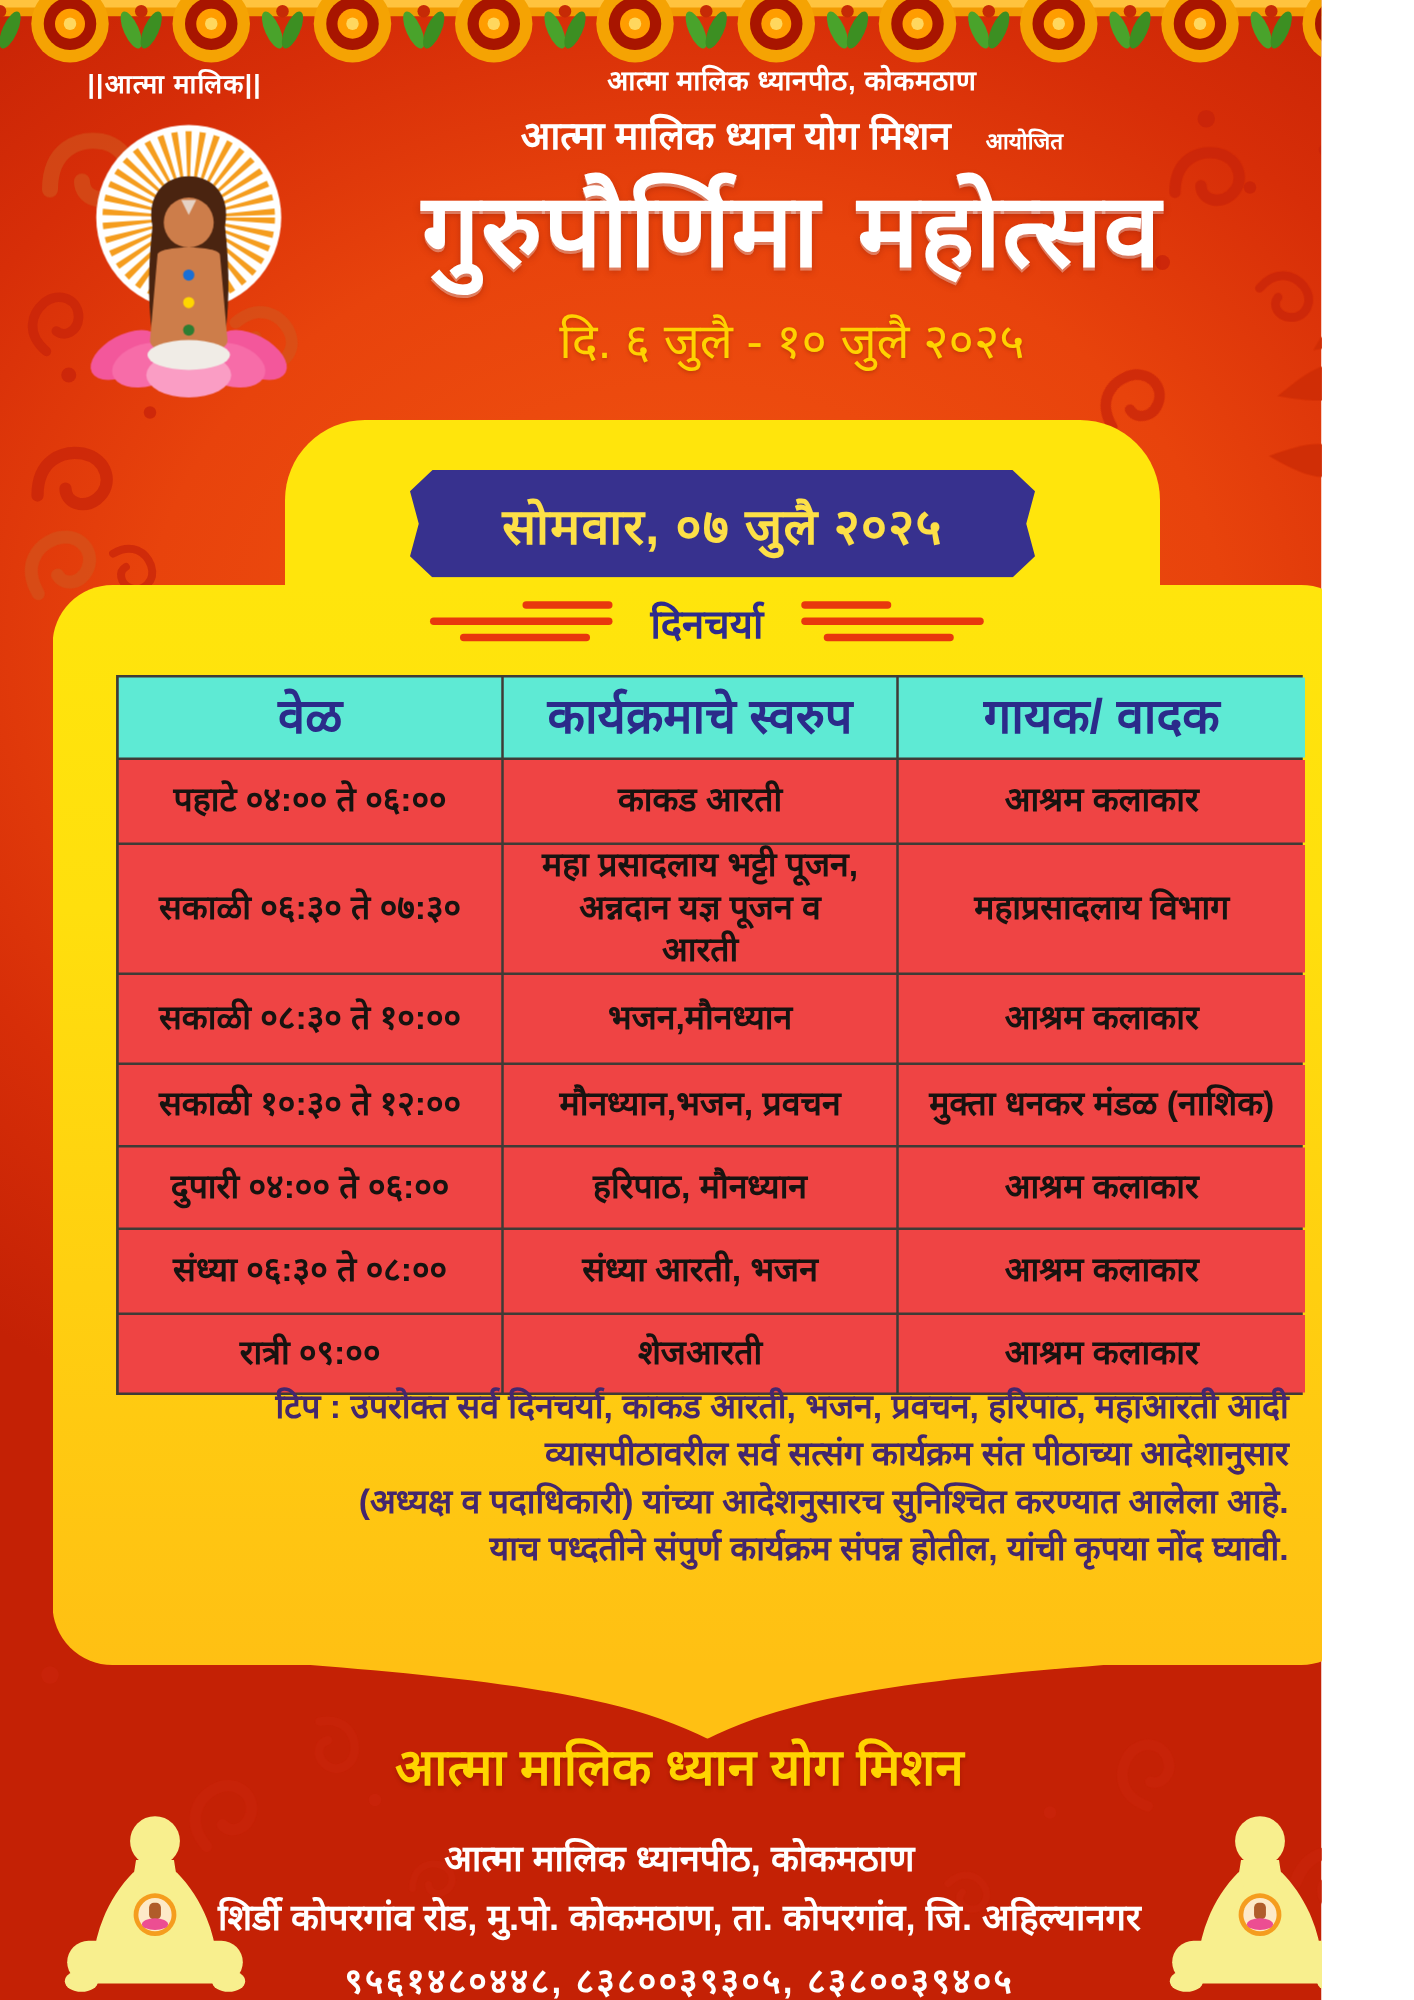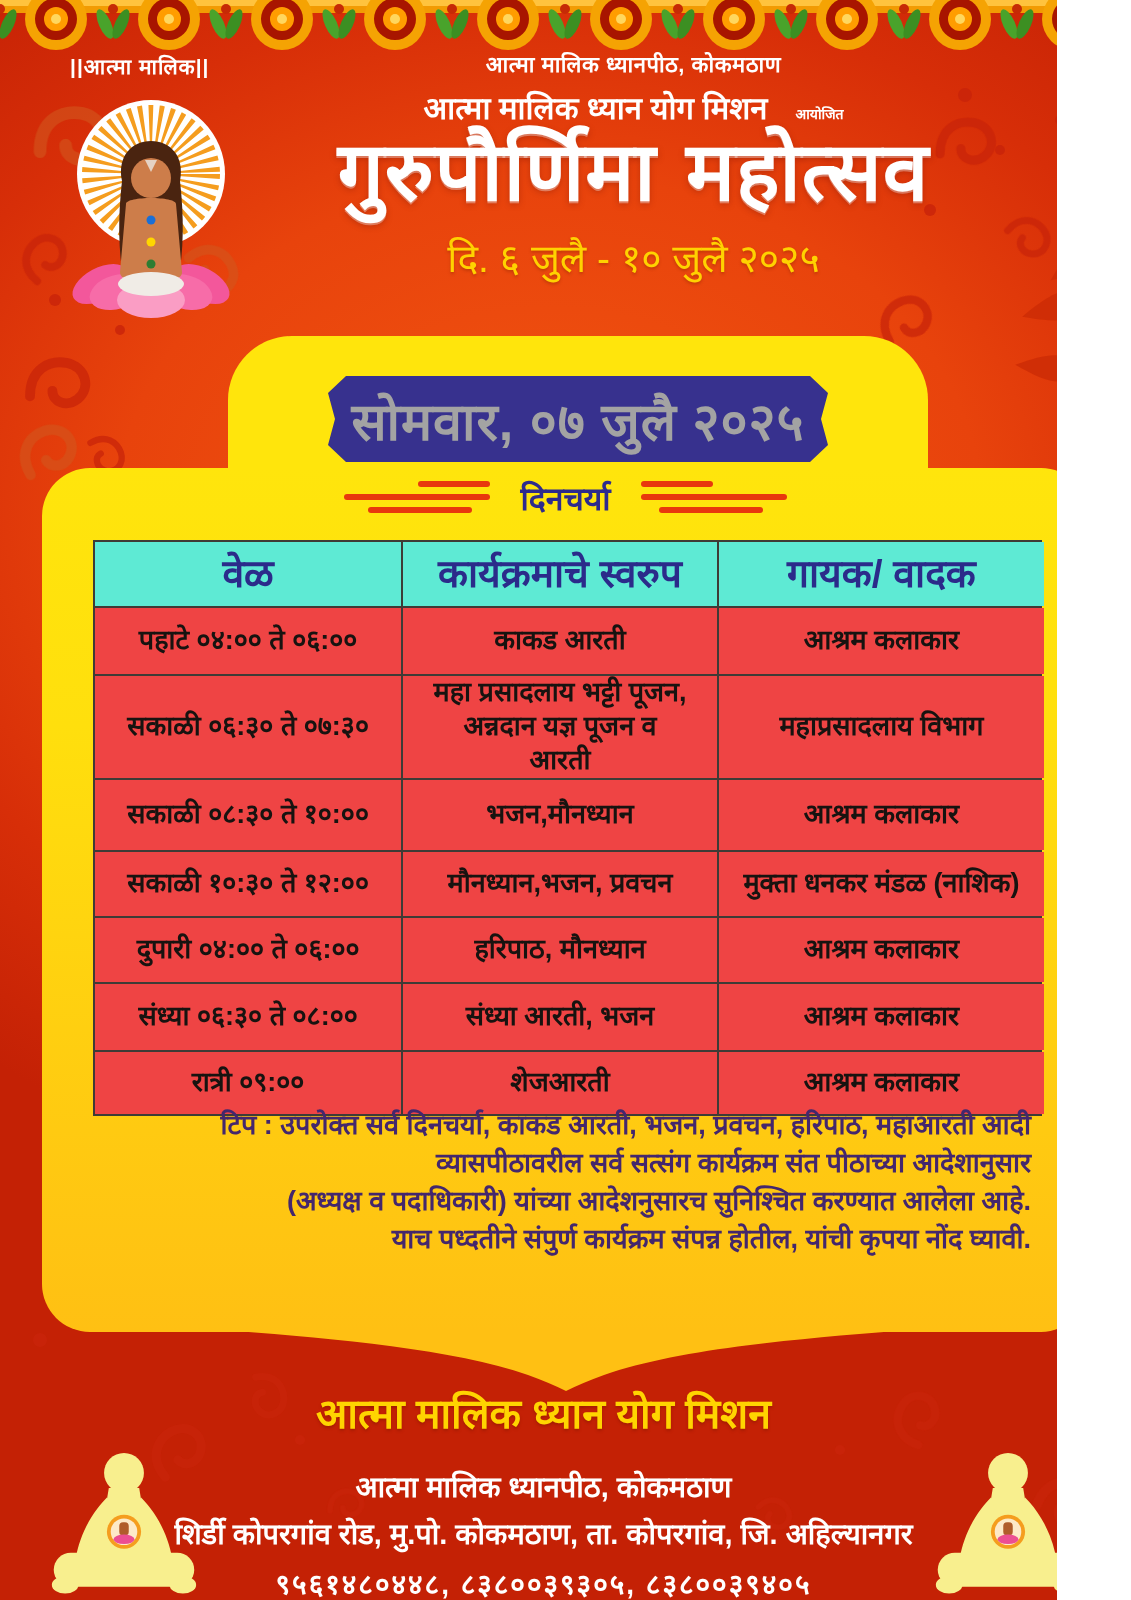--- a/index.html
+++ b/index.html
@@ -7,23 +7,23 @@
   .poster{
     position:relative;width:1057px;height:1600px;overflow:hidden;
     background:radial-gradient(ellipse 900px 700px at 52% 32%, #f25511 0%, #e8430c 48%, #d72e08 74%, #c42105 100%);
   }
   .abs{position:absolute;}
   svg{display:block;}
   
   .top-center{position:absolute;left:210px;right:0;top:0;text-align:center;color:#ffffff;}
   .org1{margin-top:48px;font-size:22px;font-weight:600;letter-spacing:.5px;}
   .org2{margin-top:8px;font-size:31px;font-weight:800;}
-  .org2 .suffix{font-size:14px;font-weight:700;margin-left:28px;text-align:center;}
+  .org2 .suffix{font-size:18px;font-weight:700;margin-left:28px;text-align:center;}
   .main-title{
-    font-size:82px;font-weight:900;line-height:1.05;
+    margin-top:14px;font-size:82px;font-weight:900;line-height:1.05;
     font-family:"DejaVu Serif","Liberation Serif",serif;
     text-shadow:0 2px 0 rgba(255,255,255,.35), 0 3px 6px rgba(120,20,0,.35);
     letter-spacing:1px;
   }
   .date-range{margin-top:16px;font-size:39px;font-weight:400;color:#ffd200;
     text-shadow:0 2px 3px rgba(140,40,0,.4);}
   .logo-text{position:absolute;left:70px;top:52px;color:#fff;font-size:21px;font-weight:800;letter-spacing:1px;}
   
   .panel{
     position:absolute;left:42px;top:468px;width:1047px;height:864px;border-radius:48px;
@@ -31,21 +31,21 @@
   }
   .panel-bump{
     position:absolute;left:228px;top:336px;width:700px;height:150px;
     border-radius:64px 64px 0 0;background:#ffe50c;
   }
   .day-badge{
     position:absolute;left:328px;top:376px;width:500px;height:86px;
     background:#37318e;display:flex;align-items:center;justify-content:center;
     clip-path:polygon(18px 0,calc(100% - 18px) 0,100% 17px,calc(100% - 7px) 50%,100% calc(100% - 17px),calc(100% - 18px) 100%,18px 100%,0 calc(100% - 17px),7px 50%,0 17px);
   }
-  .day-badge span{color:#a3a3a3;font-size:52px;font-weight:900;letter-spacing:1px;}
+  .day-badge span{color:#fde047;font-size:40px;font-weight:900;letter-spacing:1px;}
   .dincharya-row{
     position:absolute;left:42px;top:466px;width:1047px;height:62px;
     display:flex;align-items:center;justify-content:center;gap:30px;
   }
   .dincharya-title{color:#2e2b8d;font-size:32px;font-weight:900;}
   .tri-lines{display:flex;flex-direction:column;gap:7px;align-items:flex-end;}
   .tri-lines.mirror{align-items:flex-start;}
   .tri-lines i{display:block;height:6px;background:#e8380d;border-radius:3px;}
   .tri-lines .l1{width:72px;}
   .tri-lines .l2{width:146px;}

